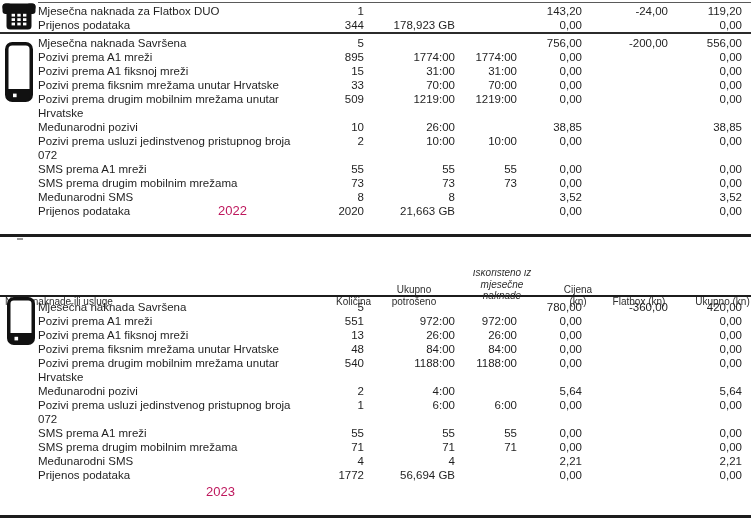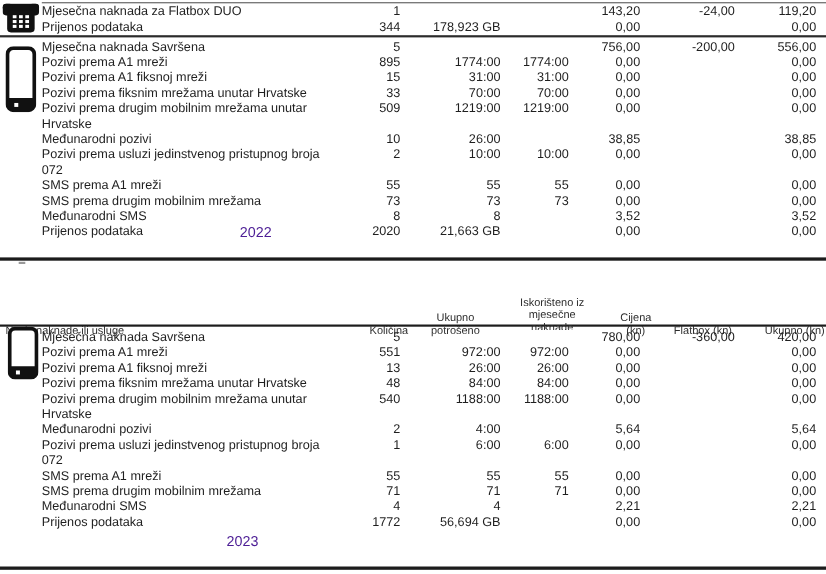--- a/index.html
+++ b/index.html
@@ -35,29 +35,29 @@
   td.c-total{padding-right:9px;margin-top:24px;}
 
   th{font-weight:normal;font-size:10px;line-height:11.5px;color:#2d2d2d;vertical-align:bottom;
      text-align:center;padding:0 0 6px 0;white-space:pre-line;}
   th.h-name{text-align:left;padding-left:5px;}
   th.h-qty{padding-left:10px;}
   th.h-price{padding-left:12px;}
   th.h-disc{padding-left:8px;}
   th.h-total{padding-left:22px;}
   th.h-incl{padding-bottom:2px;}
-  th.h-incl .clip{height:30px;overflow:hidden;display:flex;align-items:flex-start;justify-content:center;}
+  th.h-incl .clip{height:30px;overflow:hidden;display:flex;align-items:center;justify-content:center;font-style:italic;}
   th.h-incl .clip span{display:block;white-space:pre-line;}
 
   .icon{position:absolute;z-index:5;}
   .icon-deskphone{left:2px;top:3px;}
   .icon-mobile-1{left:5px;top:42px;}
   .icon-mobile-2{left:7px;top:297px;}
 
-  .year-label{position:absolute;z-index:6;font-size:13px;line-height:14px;color:#4c1d95;}
+  .year-label{position:absolute;z-index:6;font-size:13px;line-height:14px;color:#be185d;}
   #year-2022{left:218px;top:204px;}
   #year-2023{left:206px;top:485px;text-align:center;}
 
   .artifact-dash{position:absolute;left:17px;top:238px;width:6px;height:2px;background:#9a9a9a;z-index:2;}
 </style>
 </head>
 <body>
 
 <div class="page">
 

